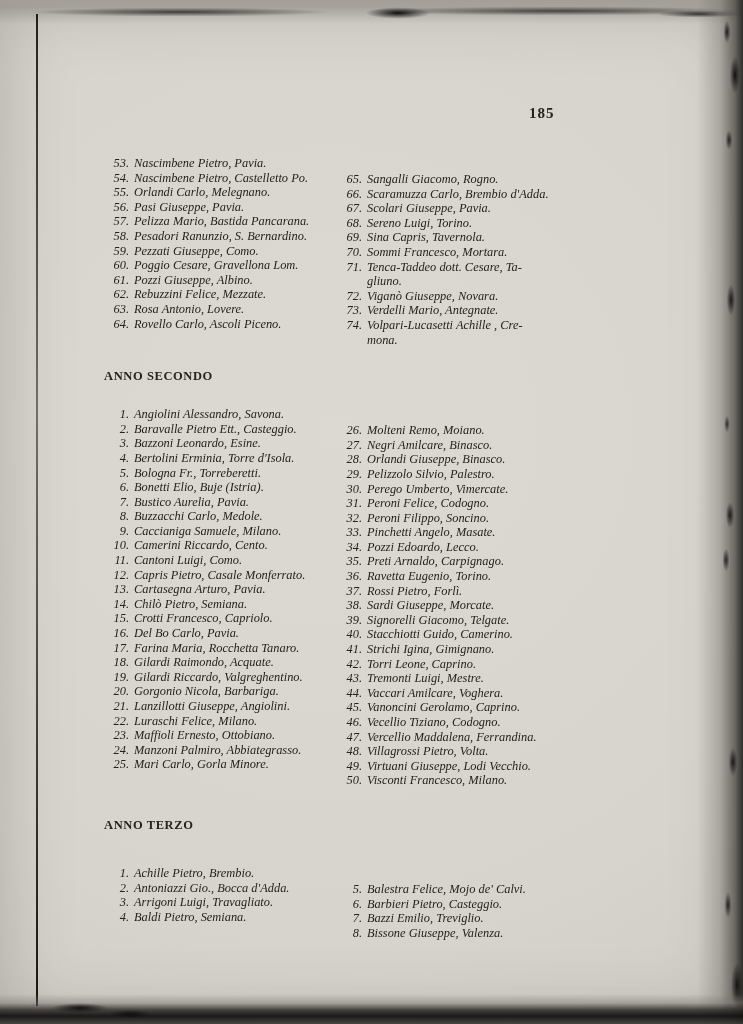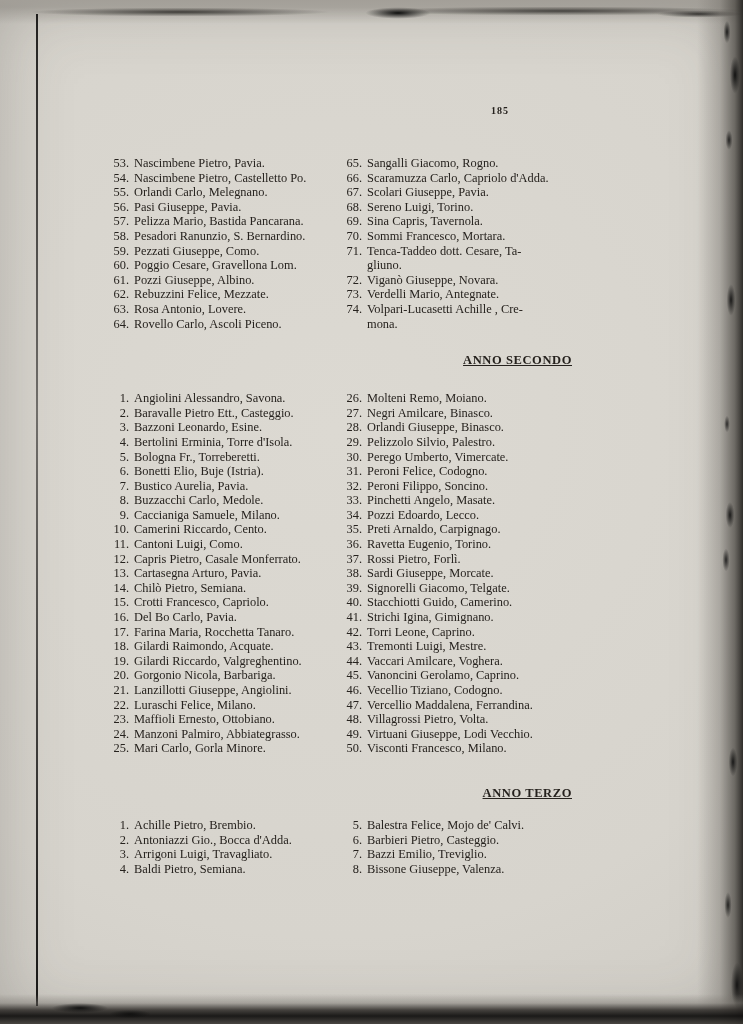--- a/index.html
+++ b/index.html
@@ -41,36 +41,36 @@
       radial-gradient(ellipse 4px 12px at 30px 424px, rgba(8,8,8,.75), transparent 70%),
       radial-gradient(ellipse 6px 18px at 33px 515px, rgba(8,8,8,.85), transparent 72%),
       radial-gradient(ellipse 5px 16px at 29px 560px, rgba(8,8,8,.8), transparent 72%),
       radial-gradient(ellipse 6px 20px at 36px 762px, rgba(8,8,8,.85), transparent 72%),
       radial-gradient(ellipse 5px 18px at 31px 905px, rgba(8,8,8,.8), transparent 72%),
       radial-gradient(ellipse 8px 30px at 40px 985px, rgba(8,8,8,.85), transparent 75%),
       linear-gradient(to right, rgba(120,116,110,0) 0%, rgba(105,101,95,.35) 50%, rgba(70,67,62,.7) 82%, rgba(35,33,30,.92) 100%);
   }
   
   .pagenum {
-    position:absolute; left:491px; top:105px;
-    font-size:10px; font-weight:bold; letter-spacing:1px; color:#26221e;
+    position:absolute; left:529px; top:105px;
+    font-size:15px; font-weight:bold; letter-spacing:1px; color:#26221e;
   }
   .content { position:absolute; left:104px; top:156px; width:468px; color:#26221e; }
-  .cols { display:flex; }
+  .cols { display:flex;font-style:italic; }
   .col-left  { width:233px; }
-  .col-right { width:235px; }
+  .col-right { width:235px;margin-top:16px; }
   .entry { display:flex; font-size:12.4px; line-height:14.6px; }
   .entry .num { flex:0 0 30px; text-align:right; padding-right:5px; white-space:nowrap; }
   .entry .txt { flex:1; white-space:pre-wrap; }
   .heading {
-    font-size:12.5px; font-weight:bold; text-align:right;
-    letter-spacing:.6px; color:#26221e;text-decoration:underline;
+    font-size:12.5px; font-weight:bold; text-align:left;
+    letter-spacing:.6px; color:#26221e;
   }
   .h-secondo { margin:22px 0 23px 0; }
-  .h-terzo   { margin:30px 0 17px 0; }
+  .h-terzo   { margin:30px 0 33px 0; }
 </style>
 </head>
 <body>
 
 <div class="page">
 
   <div class="top-band"></div>
   <div class="left-line"></div>
   <div class="right-band"></div>
   <div class="bottom-band"></div>
@@ -131,21 +131,21 @@
               <span class="txt">Rovello Carlo, Ascoli Piceno.</span>
             </div>
           </div>
         <div class="col-right">
             <div class="entry">
               <span class="num">65.</span>
               <span class="txt">Sangalli Giacomo, Rogno.</span>
             </div>
             <div class="entry">
               <span class="num">66.</span>
-              <span class="txt">Scaramuzza Carlo, Capriolo d'Adda.</span>
+              <span class="txt">Scaramuzza Carlo, Brembio d'Adda.</span>
             </div>
             <div class="entry">
               <span class="num">67.</span>
               <span class="txt">Scolari Giuseppe, Pavia.</span>
             </div>
             <div class="entry">
               <span class="num">68.</span>
               <span class="txt">Sereno Luigi, Torino.</span>
             </div>
             <div class="entry">

